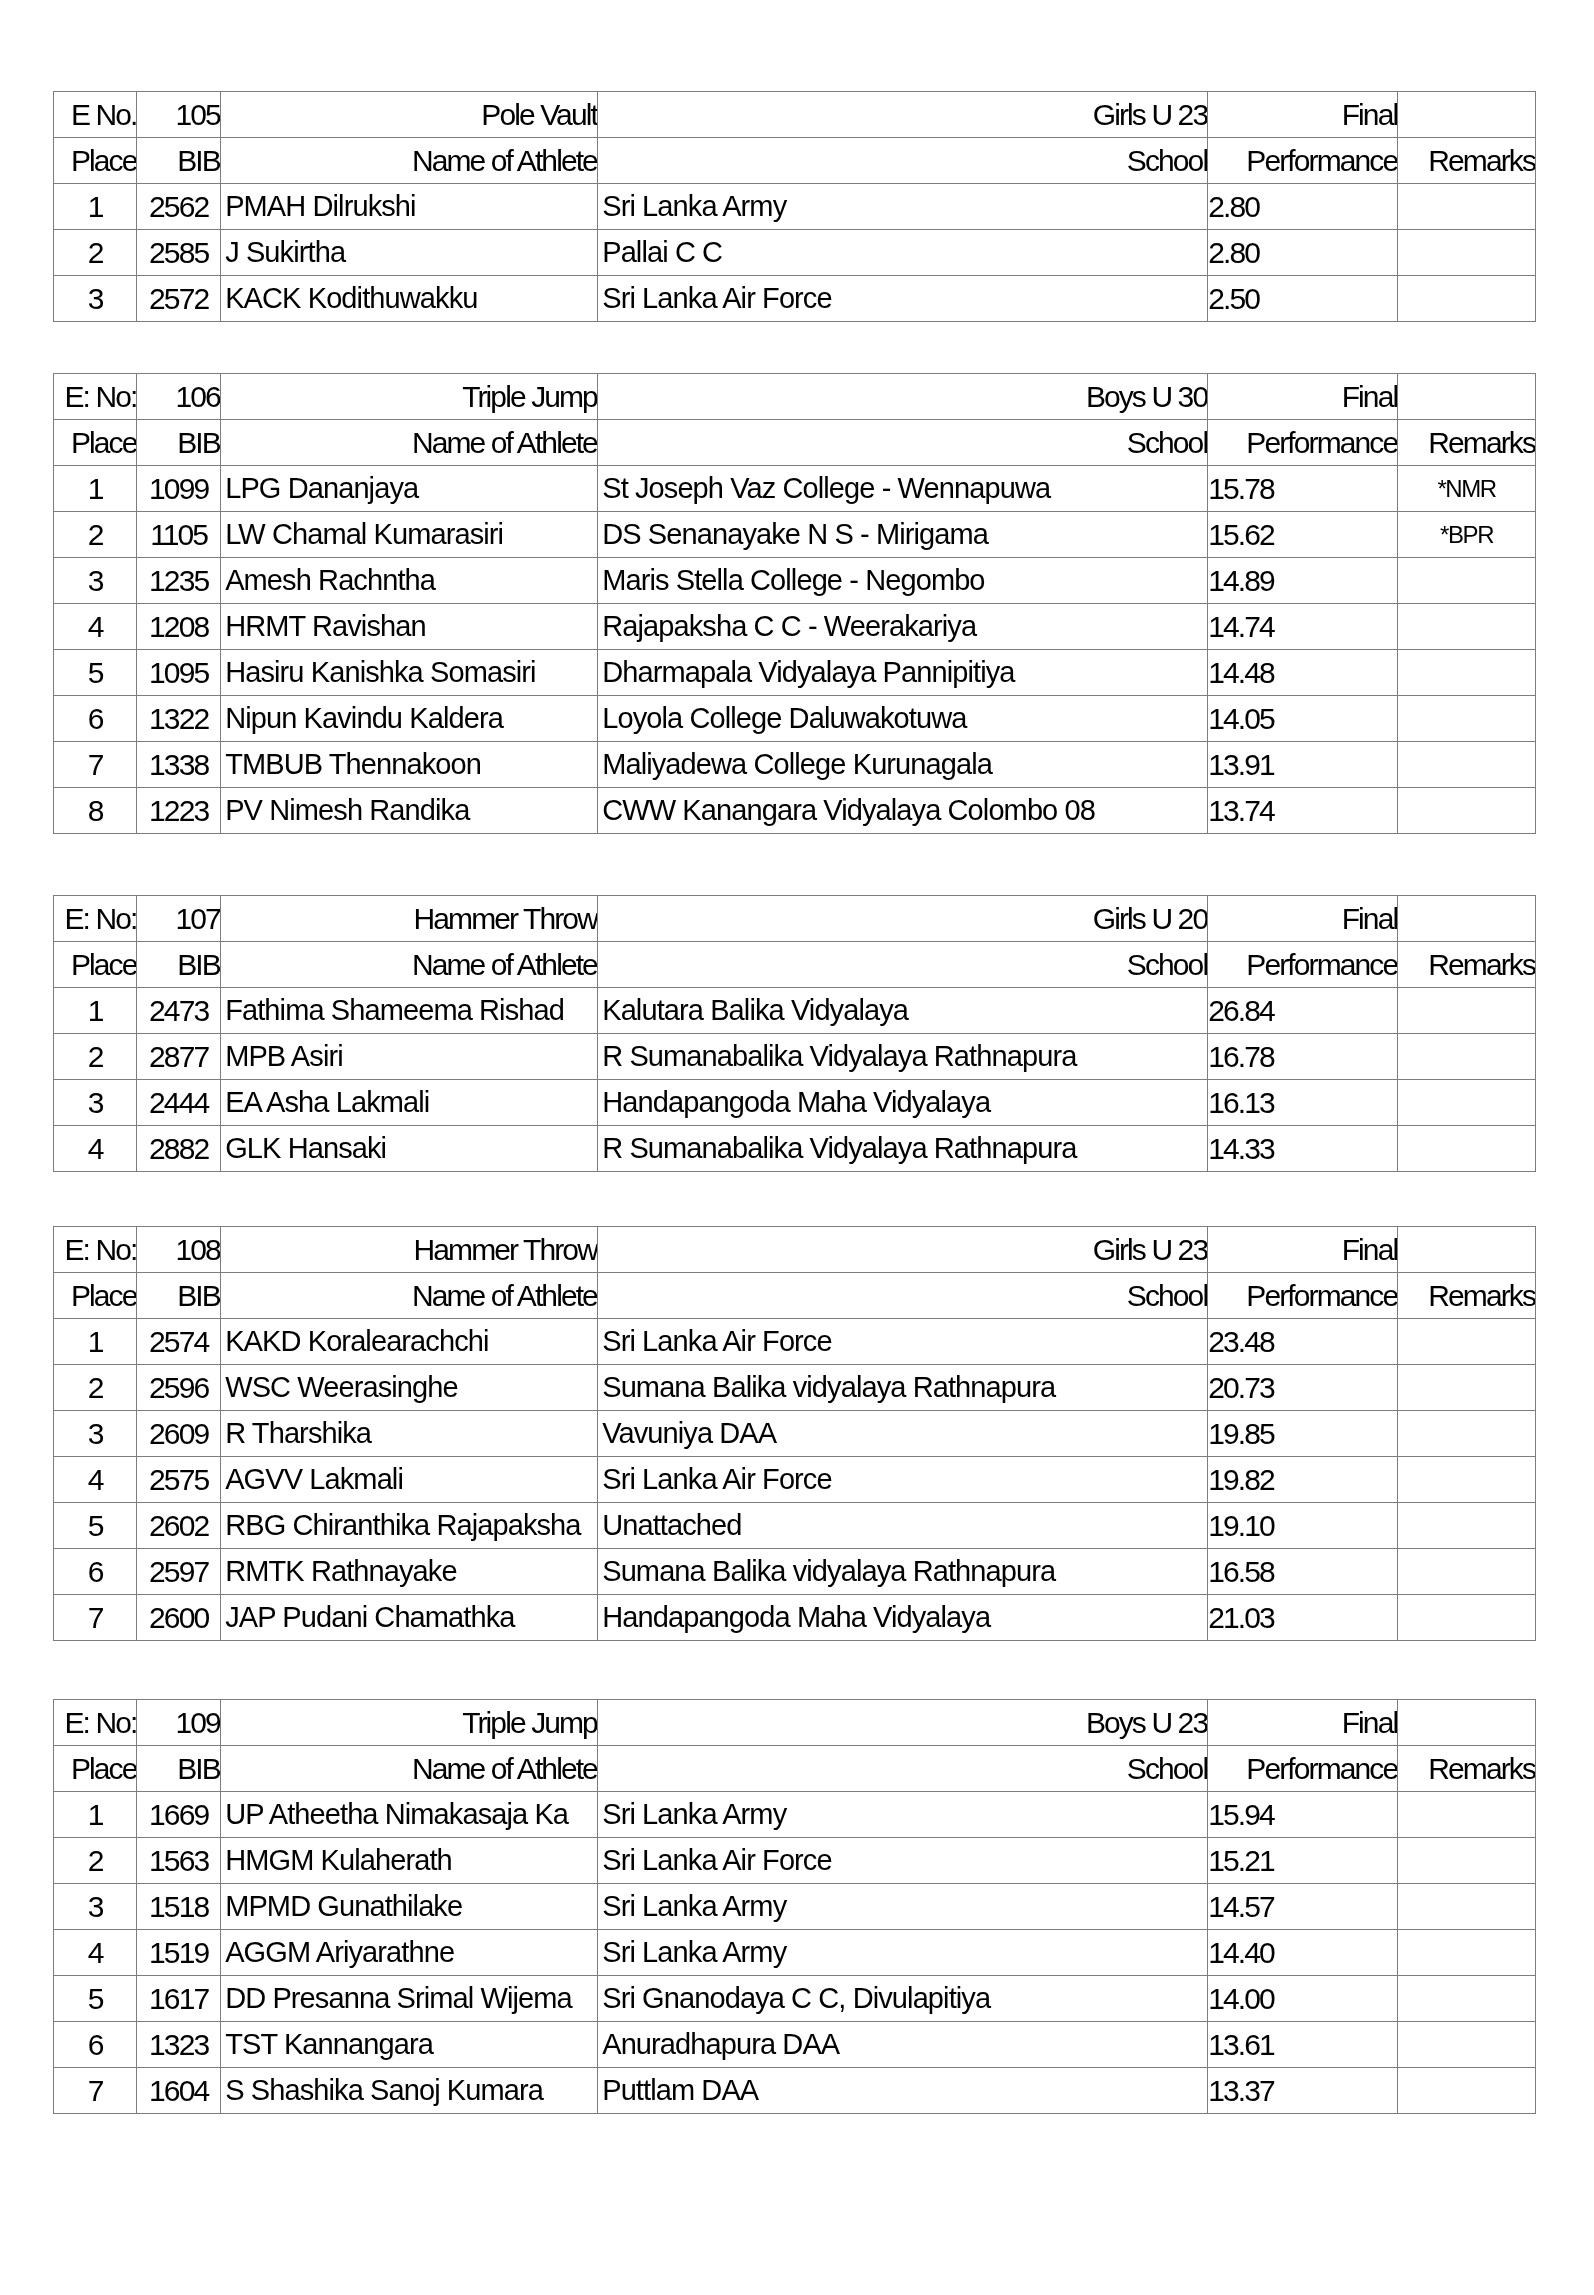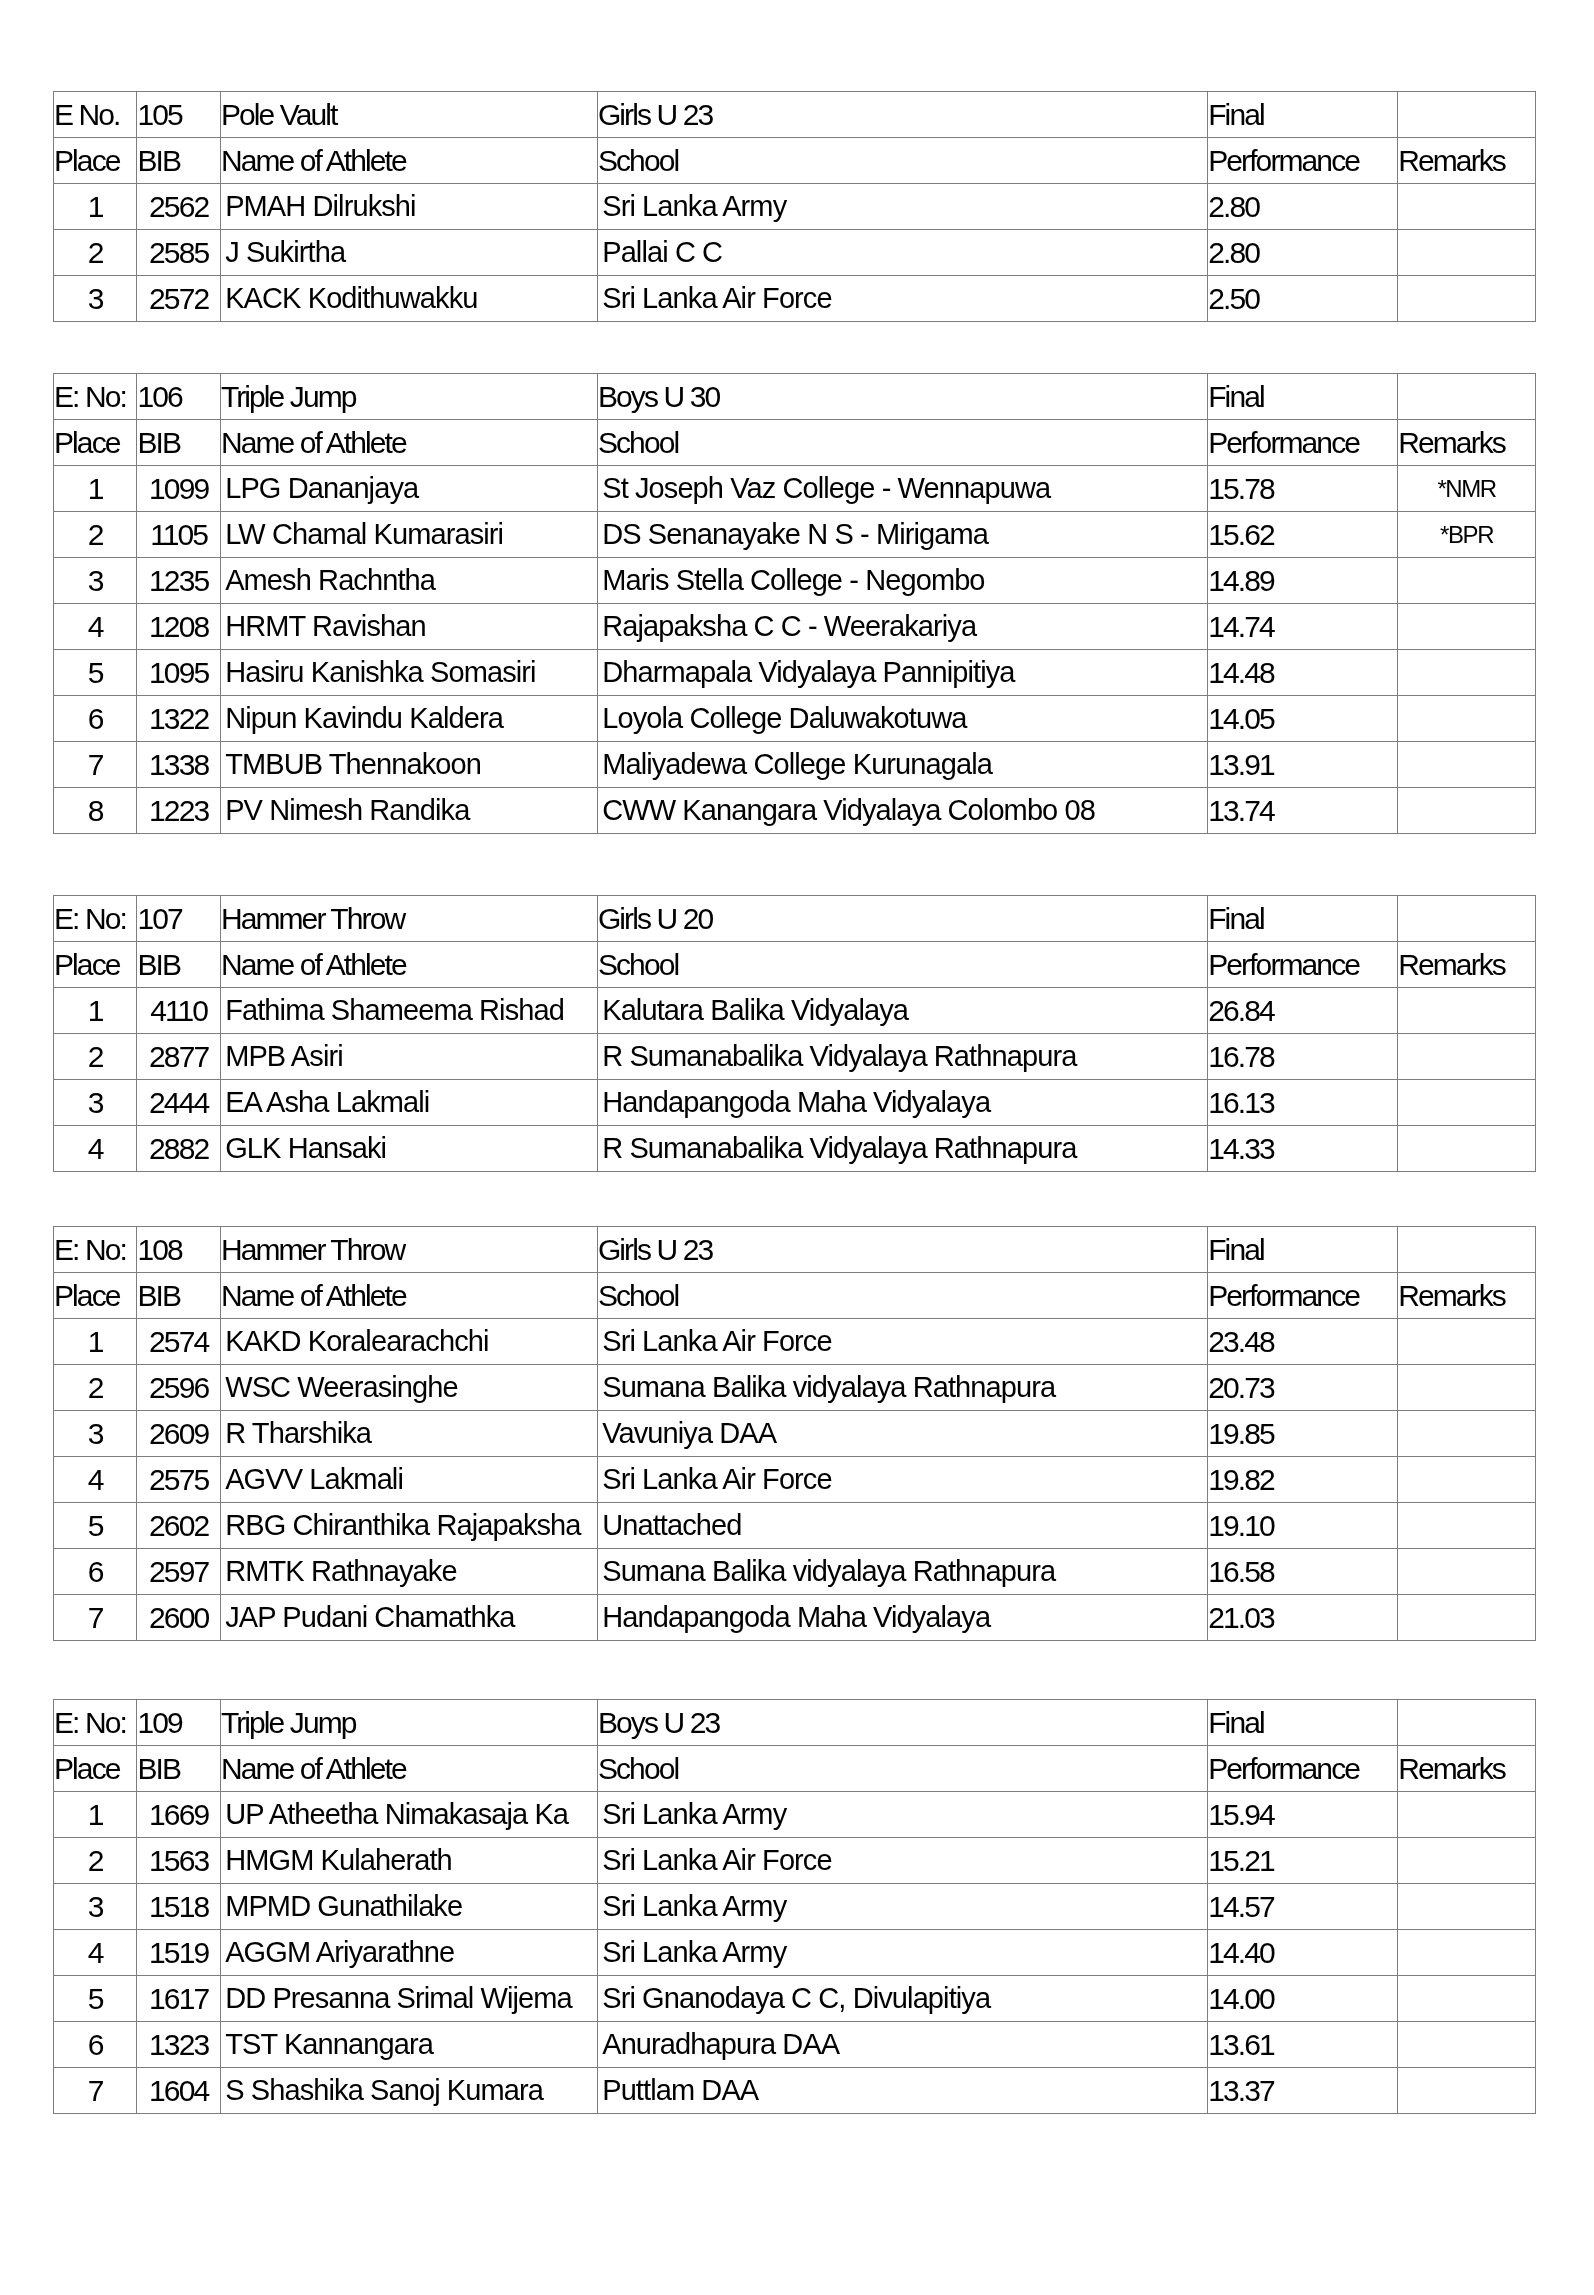--- a/index.html
+++ b/index.html
@@ -23,21 +23,21 @@
   .c-place { width: 83px; }
   .c-bib { width: 83px; }
   .c-name { width: 375px; }
   .c-school { width: 607px; }
   .c-perf { width: 189px; }
   .c-rem { width: 137px; }
   .hdr {
     font-family: "Liberation Sans", sans-serif;
     font-size: 30px;
     letter-spacing: -1.9px;
-    text-align: left;
+    text-align: right;
     line-height: 45px;
   }
   .num {
     font-family: "Liberation Sans", sans-serif;
     font-size: 30px;
     letter-spacing: -1.9px;
     text-align: center;
   }
   .txt {
     font-family: "Liberation Sans", sans-serif;
@@ -236,21 +236,21 @@
         <tr>
           <td class="hdr">Place</td>
           <td class="hdr">BIB</td>
           <td class="hdr">Name of Athlete</td>
           <td class="hdr">School</td>
           <td class="hdr">Performance</td>
           <td class="hdr">Remarks</td>
         </tr>
         <tr>
           <td class="num">1</td>
-          <td class="num">4110</td>
+          <td class="num">2473</td>
           <td class="txt">Fathima Shameema Rishad</td>
           <td class="txt">Kalutara Balika Vidyalaya</td>
           <td class="perf">26.84</td>
           <td class="rem"></td>
         </tr>
         <tr>
           <td class="num">2</td>
           <td class="num">2877</td>
           <td class="txt">MPB Asiri</td>
           <td class="txt">R Sumanabalika Vidyalaya Rathnapura</td>

